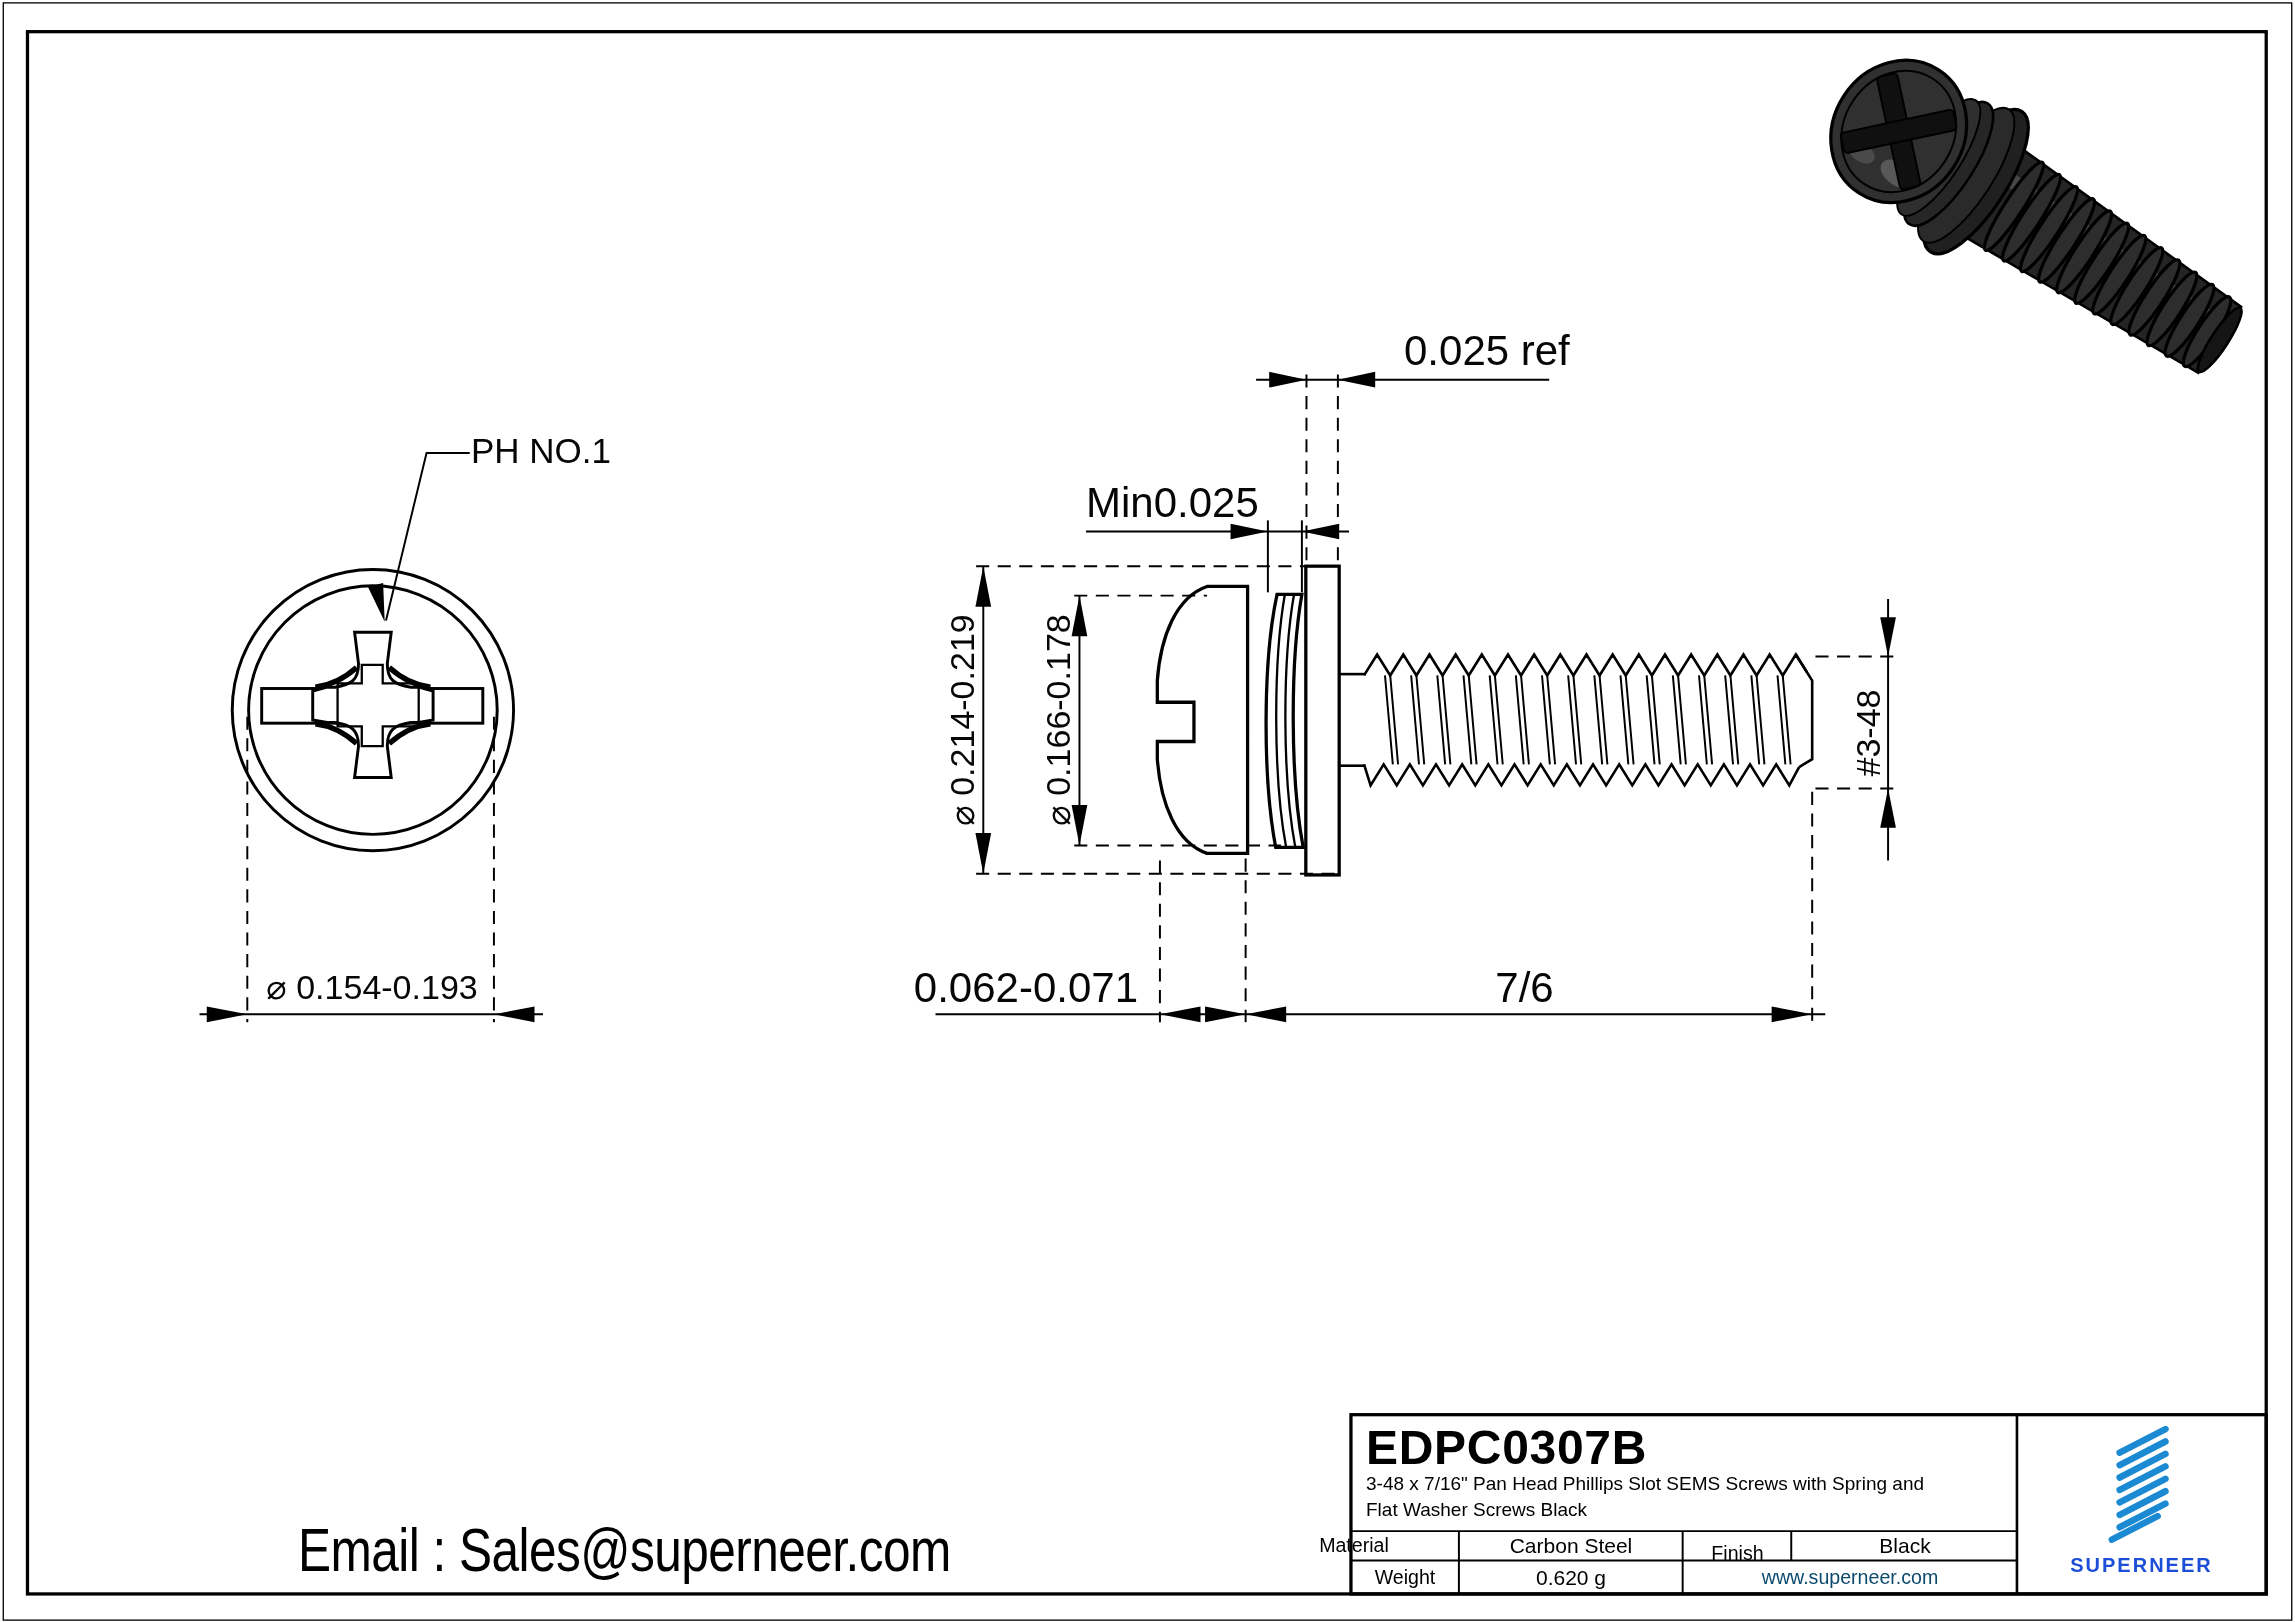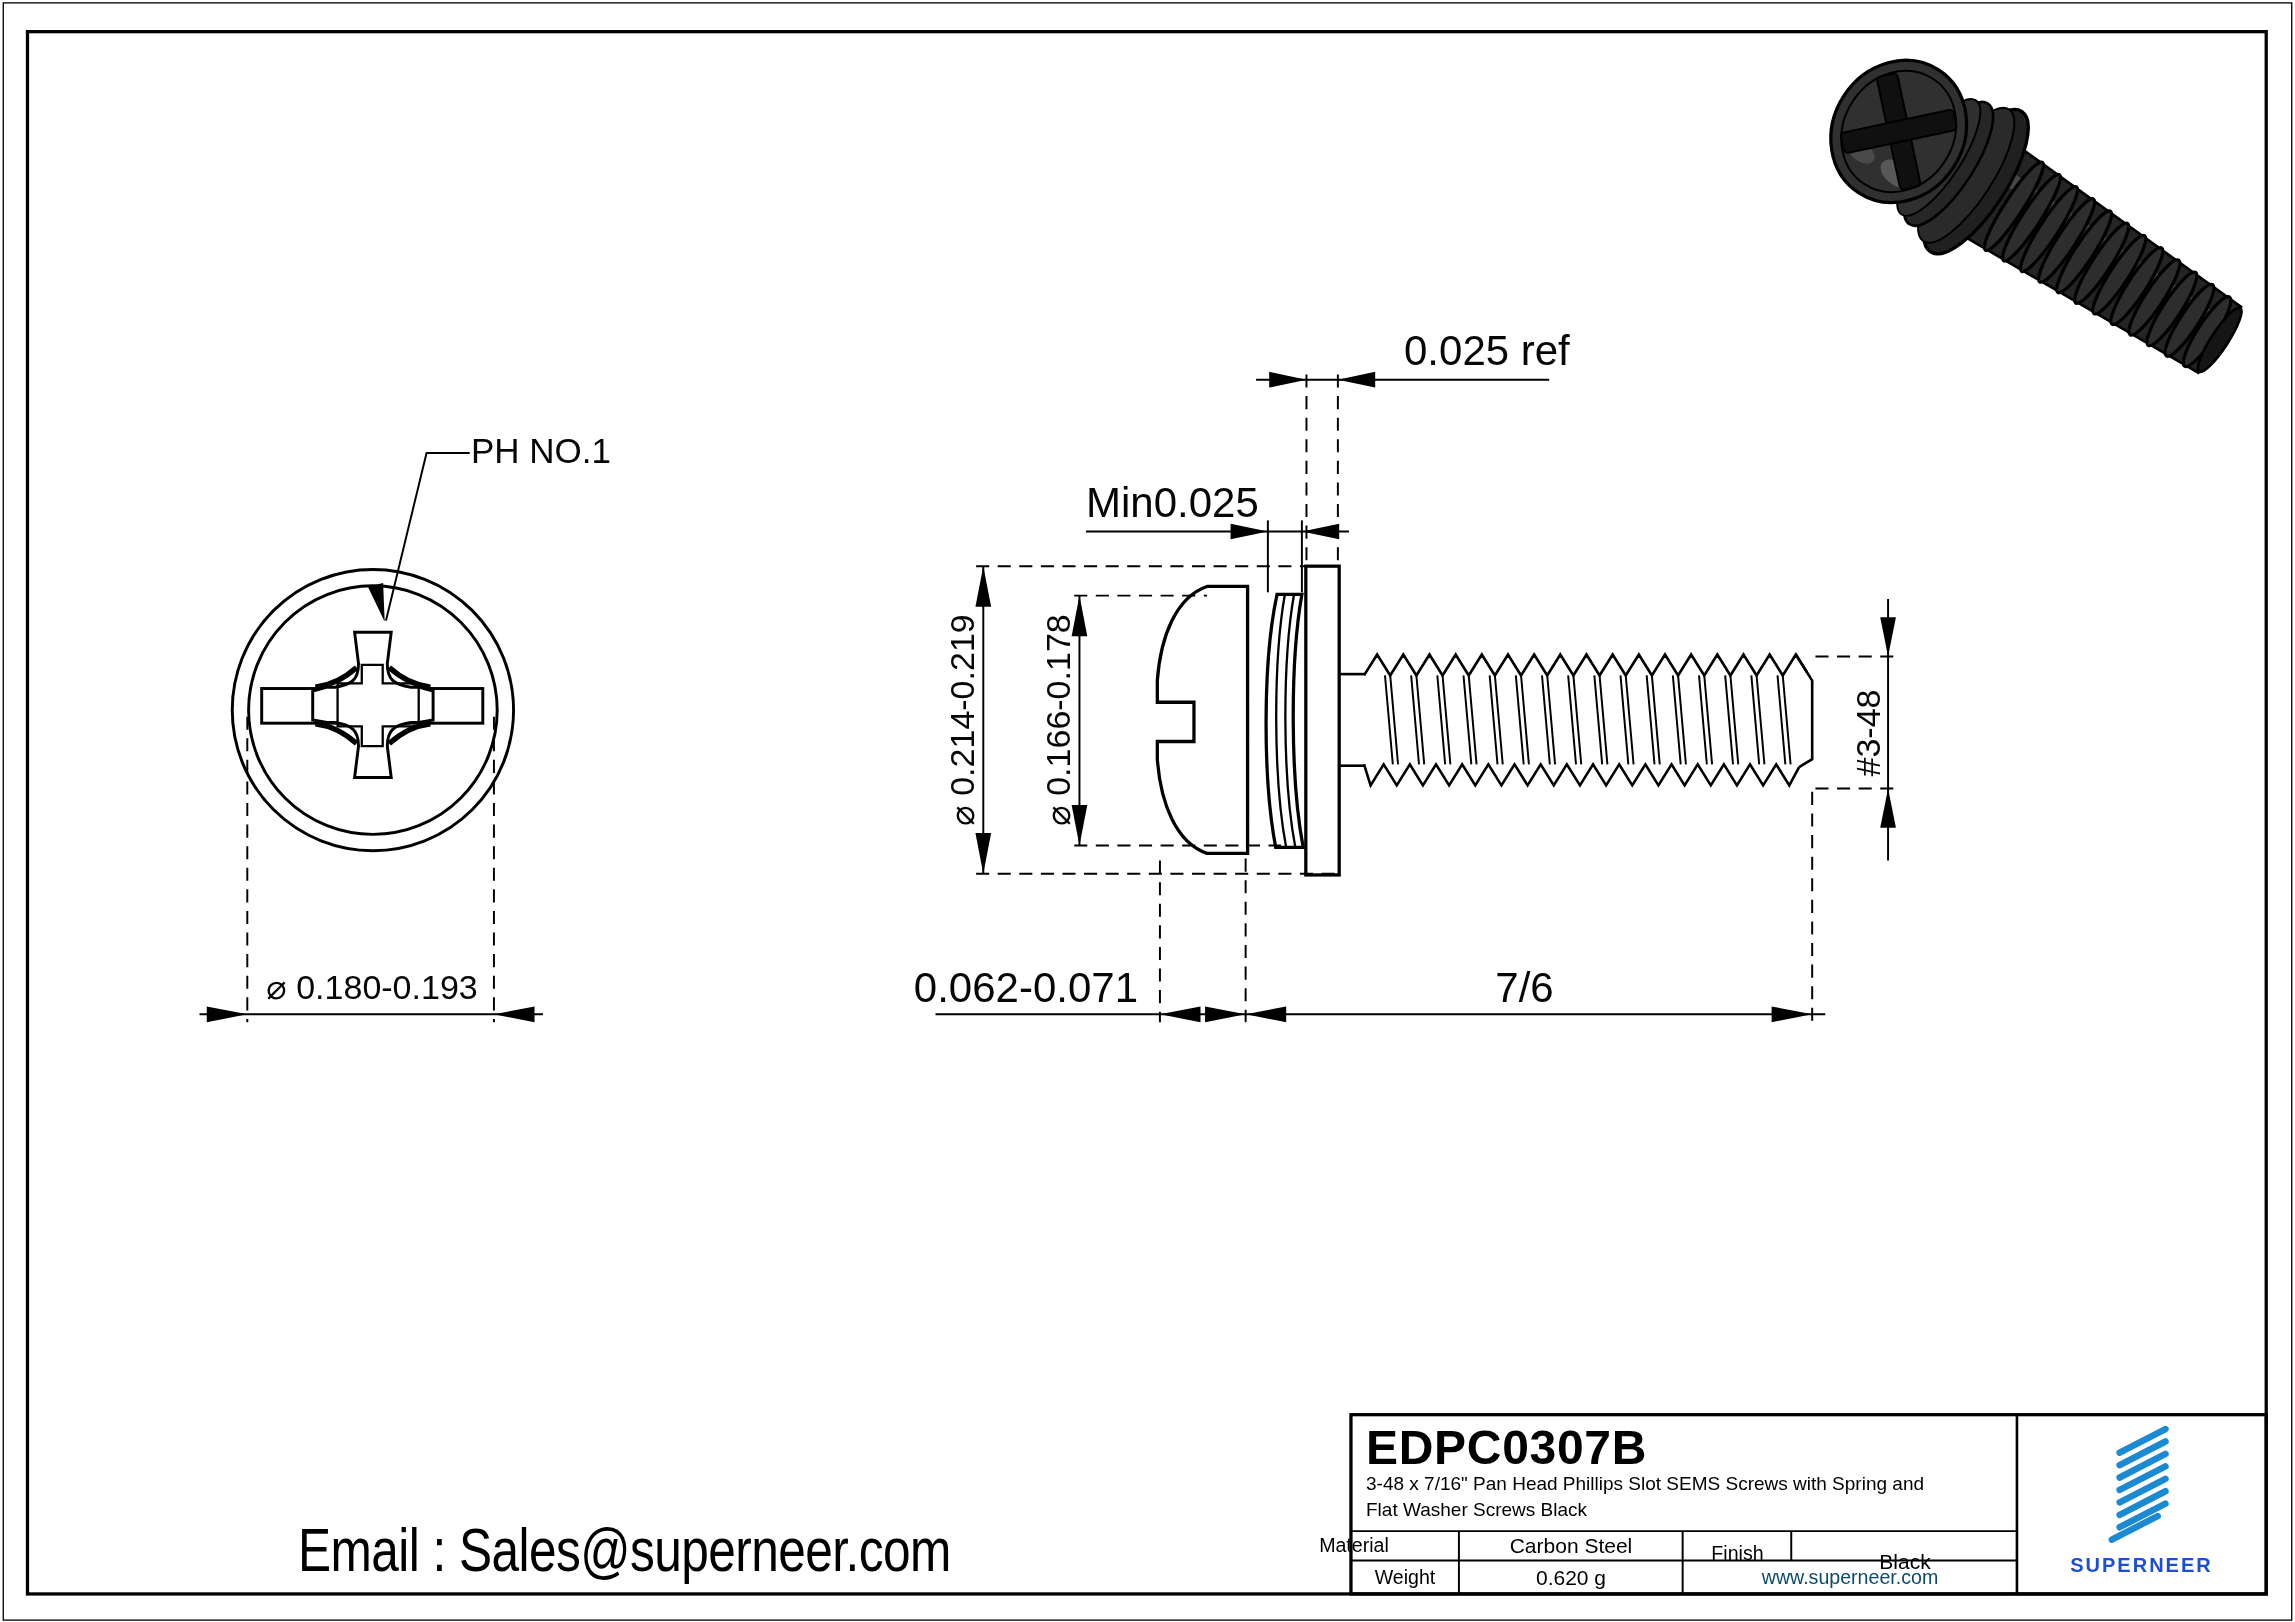--- a/index.html
+++ b/index.html
@@ -213,37 +213,37 @@
     <line x1="22" y1="68" x2="92" y2="32"></line>
     <line x1="22" y1="87" x2="92" y2="51"></line>
     <line x1="22" y1="106" x2="92" y2="70"></line>
     <line x1="22" y1="125" x2="92" y2="89"></line>
     <line x1="22" y1="144" x2="92" y2="108"></line>
     <line x1="10" y1="163" x2="80" y2="127"></line>
   </g>
 </svg>
 
 <div class="txt dim" style="left:471px;top:433px;font-size:35px;">PH NO.1</div>
-<div class="txt dim center" style="left:241px;top:970px;width:262px;font-size:34px;">⌀ 0.180-0.193</div>
+<div class="txt dim center" style="left:241px;top:970px;width:262px;font-size:34px;">⌀ 0.154-0.193</div>
 
 <div class="txt dim" style="left:1404px;top:330px;">0.025 ref</div>
 <div class="txt dim" style="left:1086px;top:482px;">Min0.025</div>
 <div class="txt dim rot" style="left:831px;top:699px;width:262px;height:42px;font-size:34px;">⌀ 0.214-0.219</div>
 <div class="txt dim rot" style="left:927px;top:699px;width:262px;height:42px;font-size:34px;">⌀ 0.166-0.178</div>
 <div class="txt dim rot" style="left:1737px;top:712px;width:262px;height:42px;font-size:34px;">#3-48</div>
 <div class="txt dim right" style="left:929px;top:967px;width:209px;">0.062-0.071</div>
 <div class="txt dim center" style="left:1459px;top:967px;width:131px;">7/6</div>
 
 <div class="txt email" style="left:298px;top:1519px;">Email : Sales@superneer.com</div>
 
 <div class="txt partno" style="left:1366px;top:1424px;">EDPC0307B</div>
 <div class="txt desc" style="left:1366px;top:1474px;">3-48 x 7/16" Pan Head Phillips Slot SEMS Screws with Spring and</div>
 <div class="txt desc" style="left:1366px;top:1500px;">Flat Washer Screws Black</div>
 
 <div class="cell" style="left:1306px;top:1531px;width:96px;height:29.4px;">Material</div>
 <div class="cell" style="left:1459px;top:1531px;width:224px;height:29.4px;font-size:21px;">Carbon Steel</div>
 <div class="cell" style="left:1683px;top:1531px;width:109px;height:29.4px;margin-top:8px;">Finish</div>
-<div class="cell" style="left:1792px;top:1531px;width:226px;height:29.4px;font-size:21px;margin-top:16px;">Black</div>
+<div class="cell" style="left:1792px;top:1531px;width:226px;height:29.4px;font-size:21px;">Black</div>
 <div class="cell" style="left:1351px;top:1561px;width:108px;height:33px;">Weight</div>
 <div class="cell" style="left:1459px;top:1561px;width:224px;height:33px;font-size:21px;">0.620 g</div>
 <div class="cell link" style="left:1683px;top:1561px;width:334px;height:33px;">www.superneer.com</div>
 <div class="cell brand" style="left:2017px;top:1546px;width:249px;height:39px;">SUPERNEER</div>
 
 
 </body></html>

